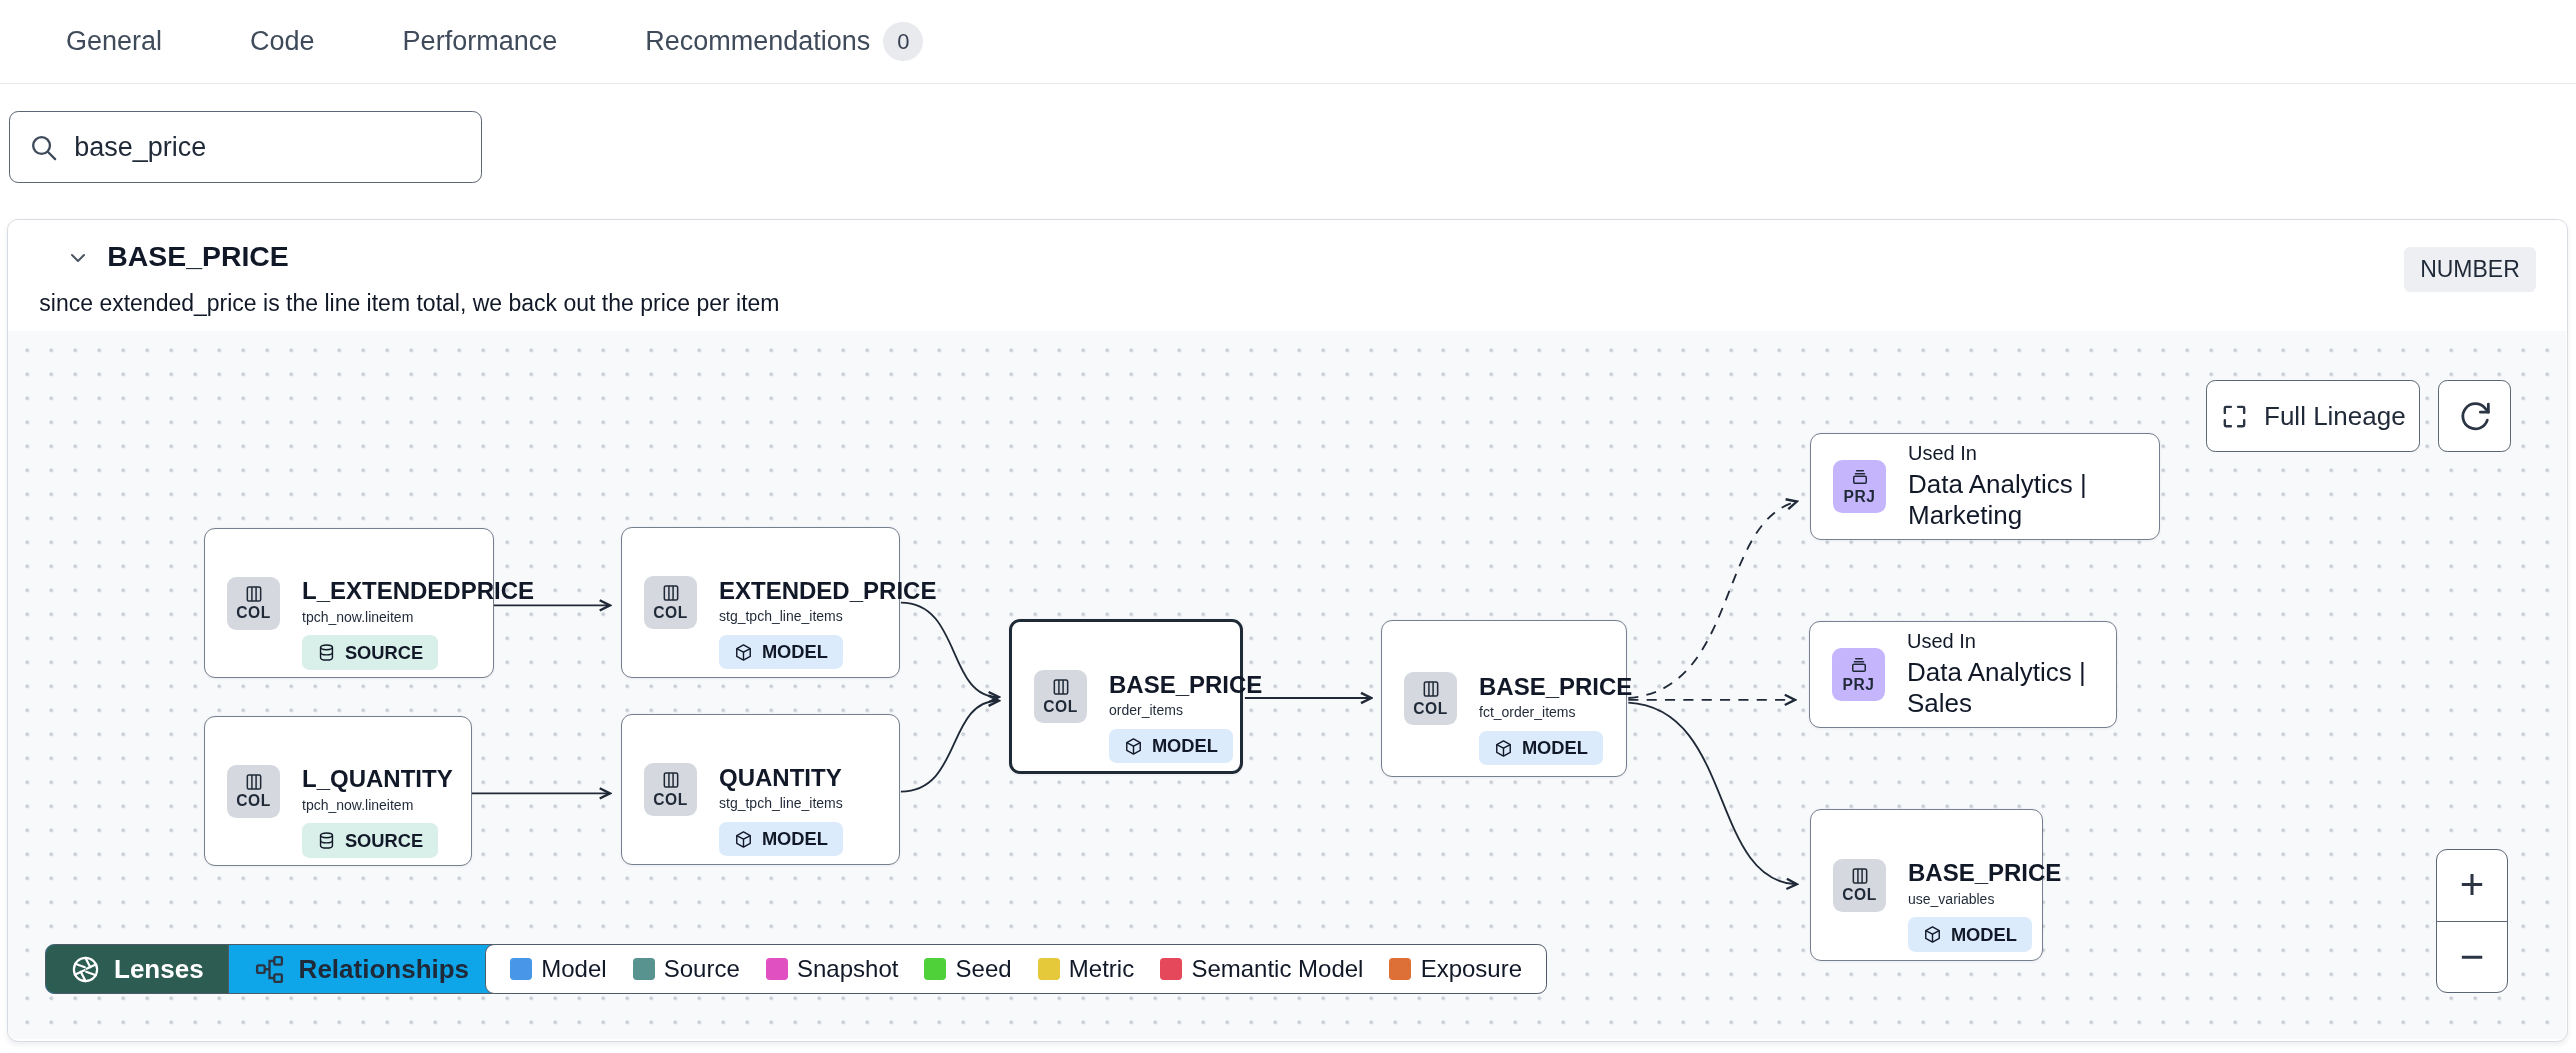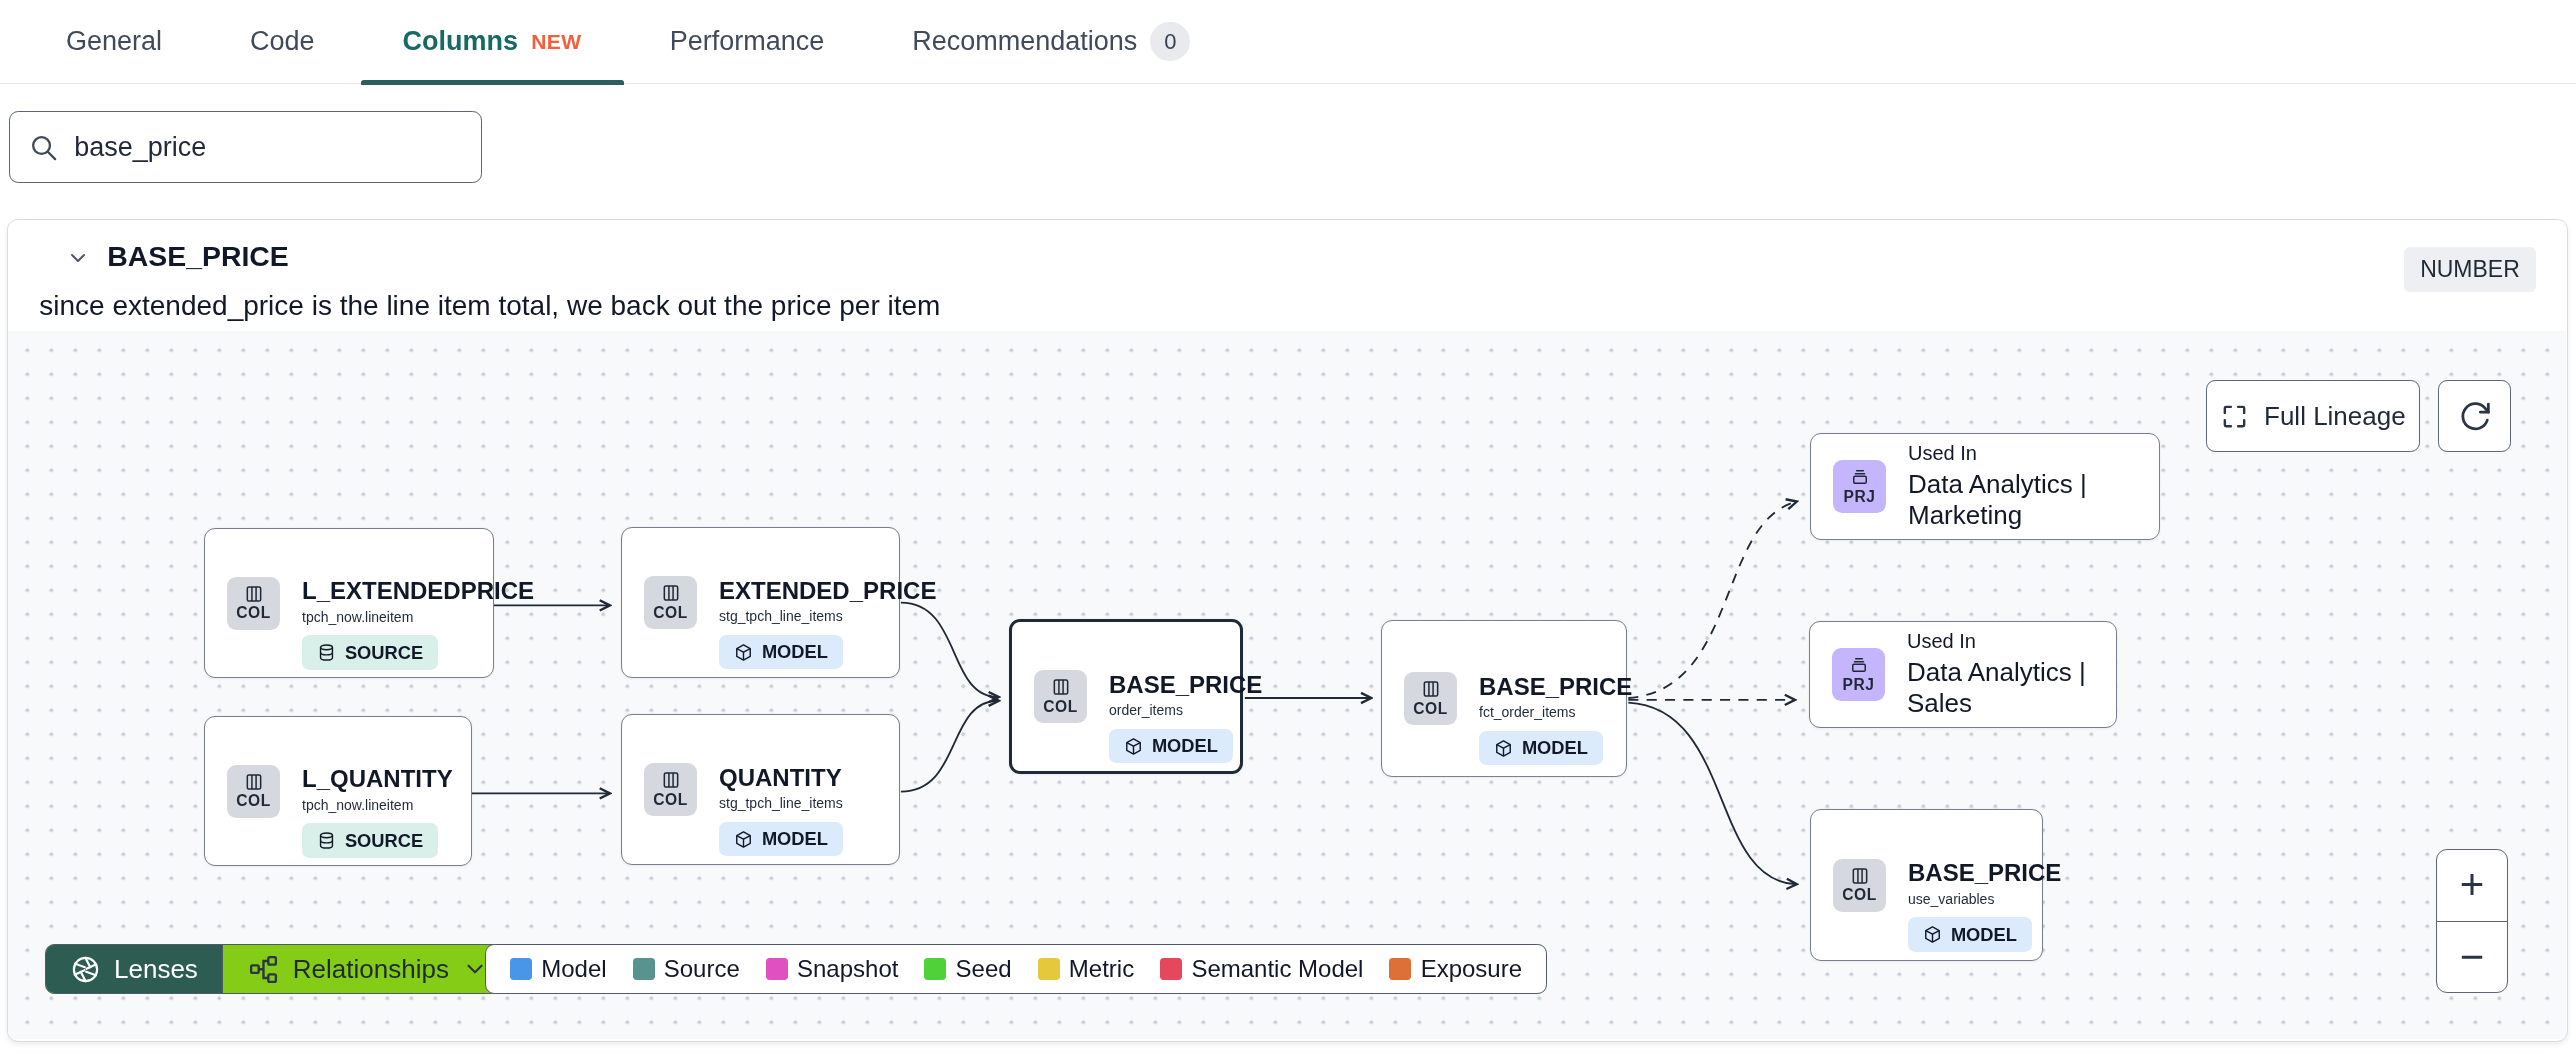--- a/index.html
+++ b/index.html
@@ -29,21 +29,21 @@
   
   .panel { position:absolute; left:7.3px; top:219px; width:2561px; height:823px;
          background:#ffffff; border:1.8px solid #d7dbe2; border-radius:11px;
          box-shadow:0 2.8px 5.5px rgba(30,40,60,.08); overflow:hidden; }
   .panel-header { position:absolute; left:0; top:0; width:100%; height:111px; background:#fff; }
   .chev-btn { position:absolute; left:50px; top:18.3px; width:40px; height:40px; display:flex;
          align-items:center; justify-content:center; cursor:pointer; color:#4b5563; }
   .col-title { position:absolute; left:99px; top:20px; font-size:28.4px; font-weight:700; color:#111827; }
   .type-badge { position:absolute; right:31px; top:27px; background:#edeff3; border-radius:6.4px;
          padding:9.2px 16.5px; font-size:23px; color:#1f2937; }
-  .col-desc { position:absolute; left:31px; top:70px; font-size:28px; color:#111827; }
+  .col-desc { position:absolute; left:31px; top:70px; font-size:23px; color:#111827; }
 
   
   .canvas { position:absolute; left:0px; top:111px; width:2558px; height:708px;
          background-color:#f8f9fb;
          background-image:radial-gradient(#ccd1d9 1.6px, transparent 1.6px);
          background-size:24px 24px; background-position:7.3px 7.3px; }
 
   svg.edges { position:absolute; left:0; top:0; width:2576px; height:1053px; pointer-events:none; }
 
   
@@ -73,21 +73,21 @@
          background:#fff; border:1.8px solid #5b6574; border-radius:9.2px; display:flex;
          align-items:center; justify-content:center; cursor:pointer; color:#2b3544; }
   .zoom-ctrl { position:absolute; left:2436px; top:849px; width:72px; height:144px;
          background:#fff; border:1.8px solid #5b6574; border-radius:11px; display:flex; flex-direction:column; }
   .zoom-btn { flex:1; display:flex; align-items:center; justify-content:center;
          font-size:42px; font-weight:300; color:#2b3544; cursor:pointer; }
   .zoom-btn:first-child { border-bottom:1.8px solid #5b6574; }
 
   
   .lens-group { position:absolute; left:45px; top:944px; height:50px; display:flex;
-         border:1.8px solid #4f5a68; border-radius:9.2px; overflow:hidden; background:#84cc16; }
+         border:1.8px solid #4f5a68; border-radius:9.2px; overflow:hidden; background:#0ea5e9;font-weight:bold; }
   .lens-seg { display:flex; align-items:center; gap:13px; padding:0 24px; font-size:26px; cursor:pointer; }
   .lens-seg.dark { background:#2d5c52; color:#ffffff; }
   .lens-seg.light { color:#1f2937; border-left:1.8px solid #4f5a68; }
   .legend { position:absolute; left:485px; top:944px; height:50px; padding:0 24px;
          background:#fff; border:1.8px solid #4f5a68; border-radius:9.2px;
          display:flex; align-items:center; gap:26px; }
   .legend-item { display:flex; align-items:center; gap:9.2px; }
   .legend-swatch { width:22px; height:22px; border-radius:3.7px; flex:0 0 auto; }
   .legend-label { font-size:24px; color:#111827; white-space:nowrap; }
 
@@ -97,24 +97,20 @@
 <body>
 
 <div id="root">
 
   <div class="tabbar">
     <div class="tab">
       <span>General</span>
     </div>
     <div class="tab">
       <span>Code</span>
-    </div>
-    <div class="tab active">
-      <span>Columns</span>
-      <span class="new-badge">NEW</span>
     </div>
     <div class="tab">
       <span>Performance</span>
     </div>
     <div class="tab">
       <span>Recommendations</span>
       <span class="count-pill">0</span>
     </div>
   </div>
 

